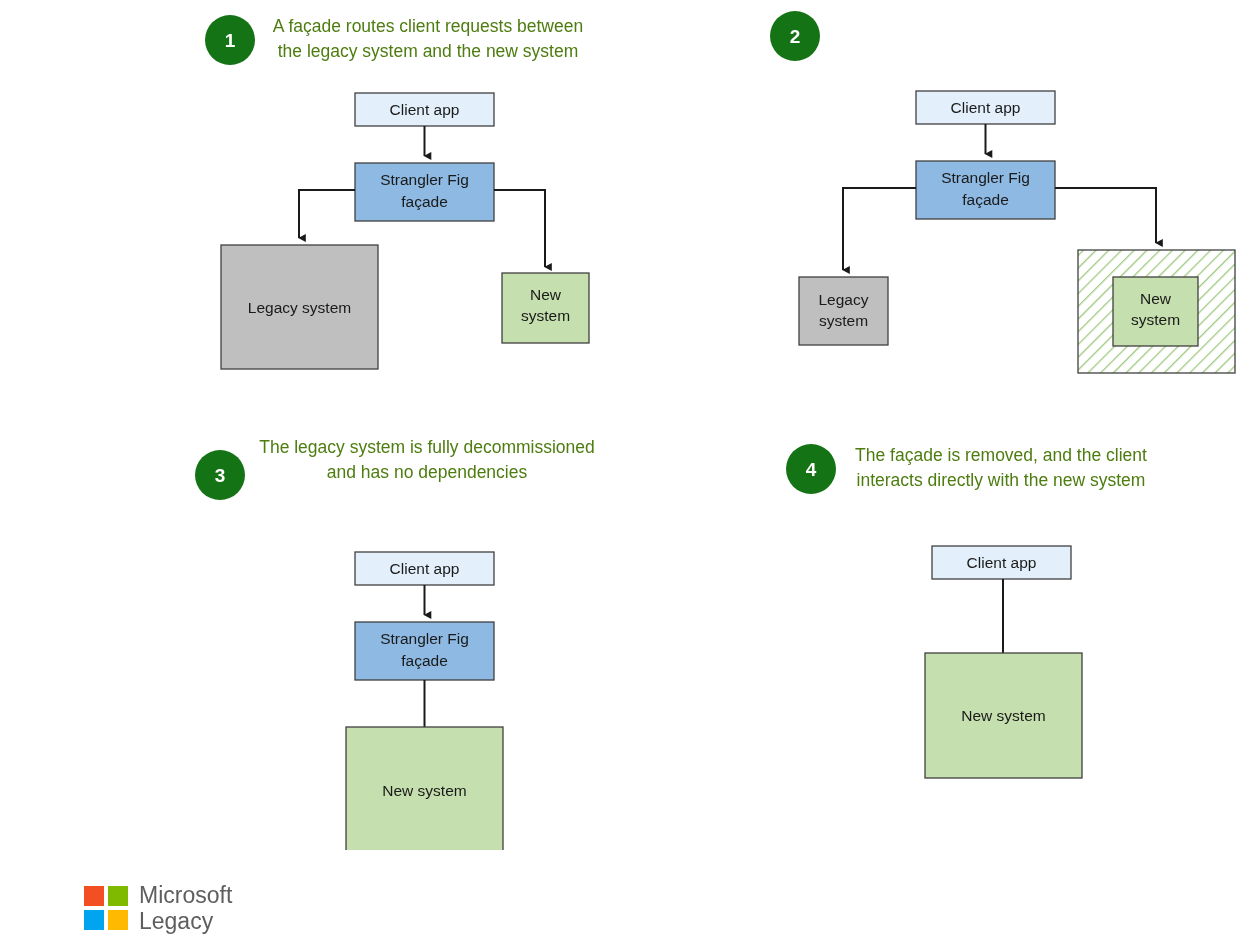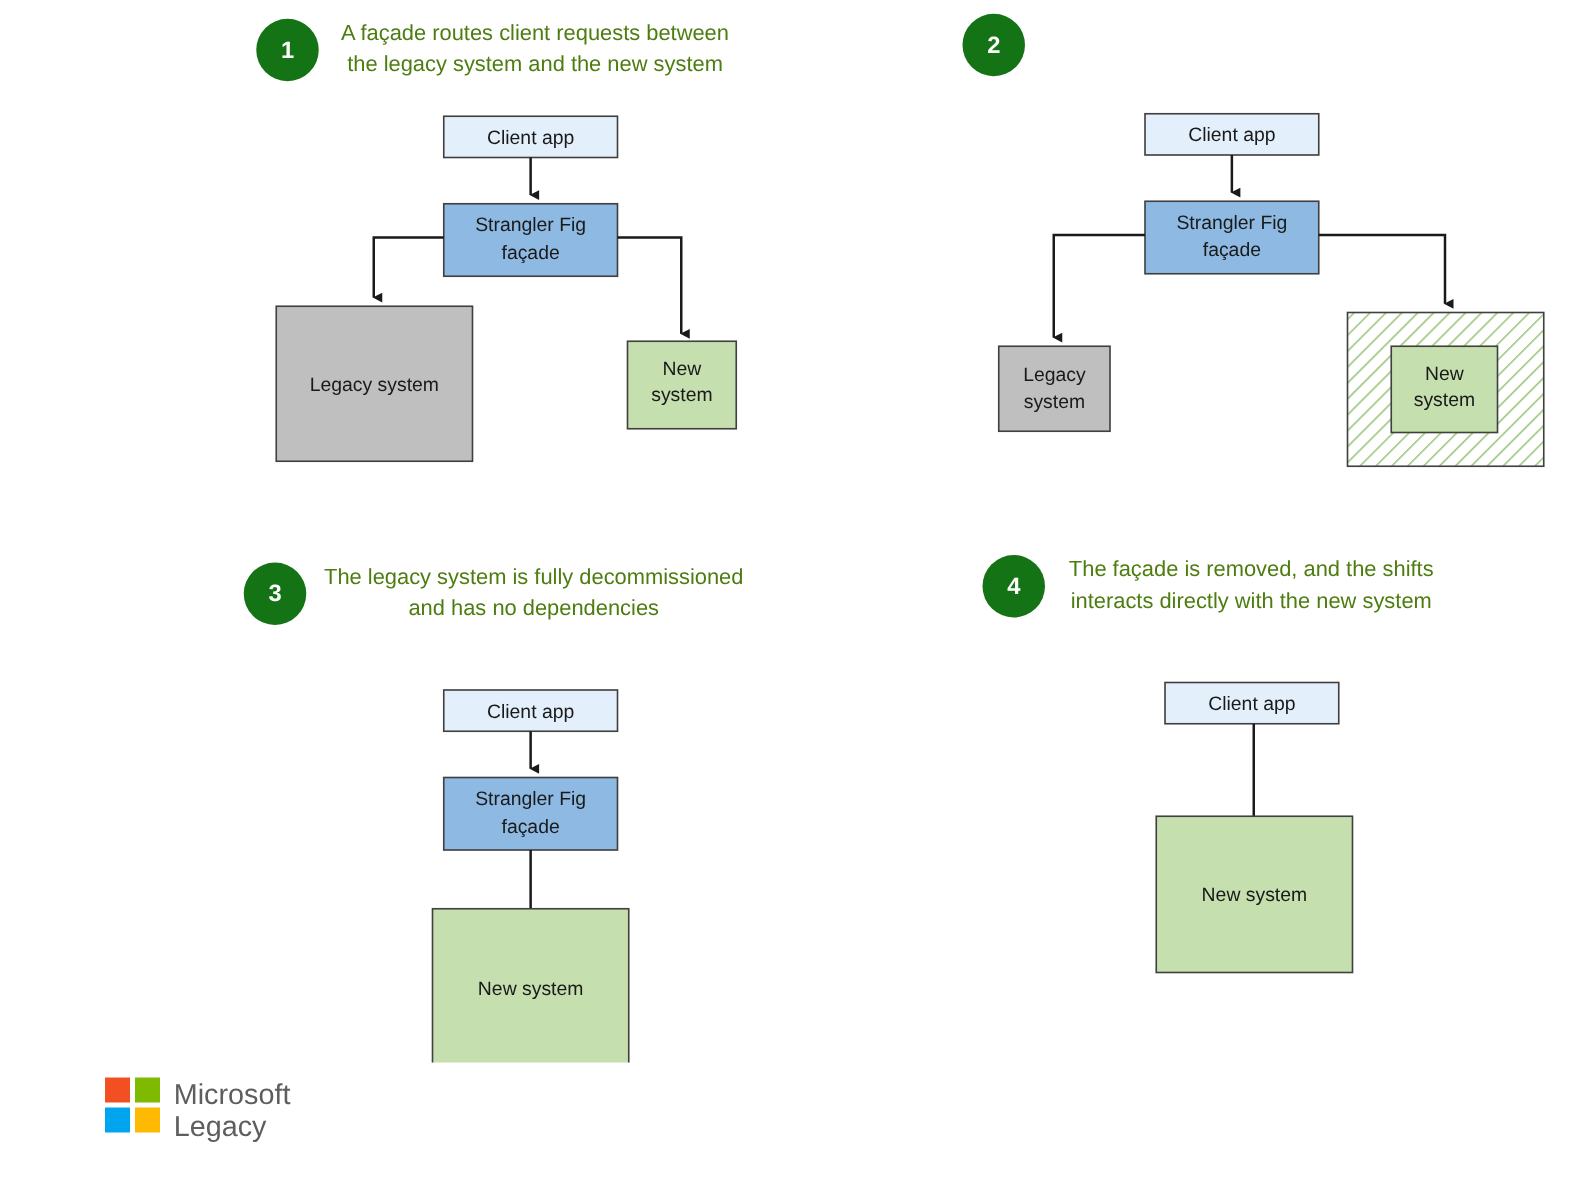--- a/index.html
+++ b/index.html
@@ -54,23 +54,23 @@
   .box-label {
     font-family: "Liberation Sans", sans-serif;
     font-size: 15.5px;
     fill: #1a1a1a;
   }
 
   
   #azure-logo {
     position: absolute;
     left: 58px;
-    top: 862px;
+    top: 882px;
     display: flex;
-    align-items: flex-start;
+    align-items: center;
     padding-left: 26px;
   }
   .ms-squares {
     width: 44px;
     height: 44px;
     display: grid;
     grid-template-columns: 20px 20px;
     grid-template-rows: 20px 20px;
     gap: 4px;
   }
@@ -182,21 +182,21 @@
       <text class="box-label" x="527.5" y="274" text-anchor="middle">New</text>
       <text class="box-label" x="527.5" y="295" text-anchor="middle">system</text>
     </g>
   </svg>
 </div>
 
 <div class="panel" id="panel-3">
   <div class="badge-circle" style="left:195px; top:20px;">
     <span class="badge-num">3</span>
   </div>
-  <div class="caption-text" style="left:252px; top:19px; width:350px;">The legacy system is fully decommissioned
+  <div class="caption-text" style="left:252px; top:5px; width:350px;">The legacy system is fully decommissioned
 and has no dependencies</div>
 
   <svg width="628" height="390" style="position:absolute; left:0; top:30px;">
     <defs>
       <marker id="arrowhead3" markerWidth="9" markerHeight="9" refX="4.5" refY="7.4" orient="auto" markerUnits="userSpaceOnUse">
         <path d="M0.6,0.6 L8.4,0.6 L4.5,8.2 Z" fill="#1a1a1a"></path>
       </marker>
     </defs>
 
     <g>
@@ -218,21 +218,21 @@
       <rect x="346" y="267" width="157" height="126" fill="#c5dfae" stroke="#404040" stroke-width="1.3"></rect>
       <text class="box-label" x="424.5" y="336" text-anchor="middle">New system</text>
     </g>
   </svg>
 </div>
 
 <div class="panel" id="panel-4">
   <div class="badge-circle" style="left:158px; top:14px;">
     <span class="badge-num">4</span>
   </div>
-  <div class="caption-text" style="left:218px; top:13px; width:310px;">The façade is removed, and the shifts
+  <div class="caption-text" style="left:218px; top:13px; width:310px;">The façade is removed, and the client
 interacts directly with the new system</div>
 
   <svg width="627" height="390" style="position:absolute; left:0; top:30px;">
     <defs>
       <marker id="arrowhead4" markerWidth="9" markerHeight="9" refX="4.5" refY="7.4" orient="auto" markerUnits="userSpaceOnUse">
         <path d="M0.6,0.6 L8.4,0.6 L4.5,8.2 Z" fill="#1a1a1a"></path>
       </marker>
     </defs>
 
     <g>

